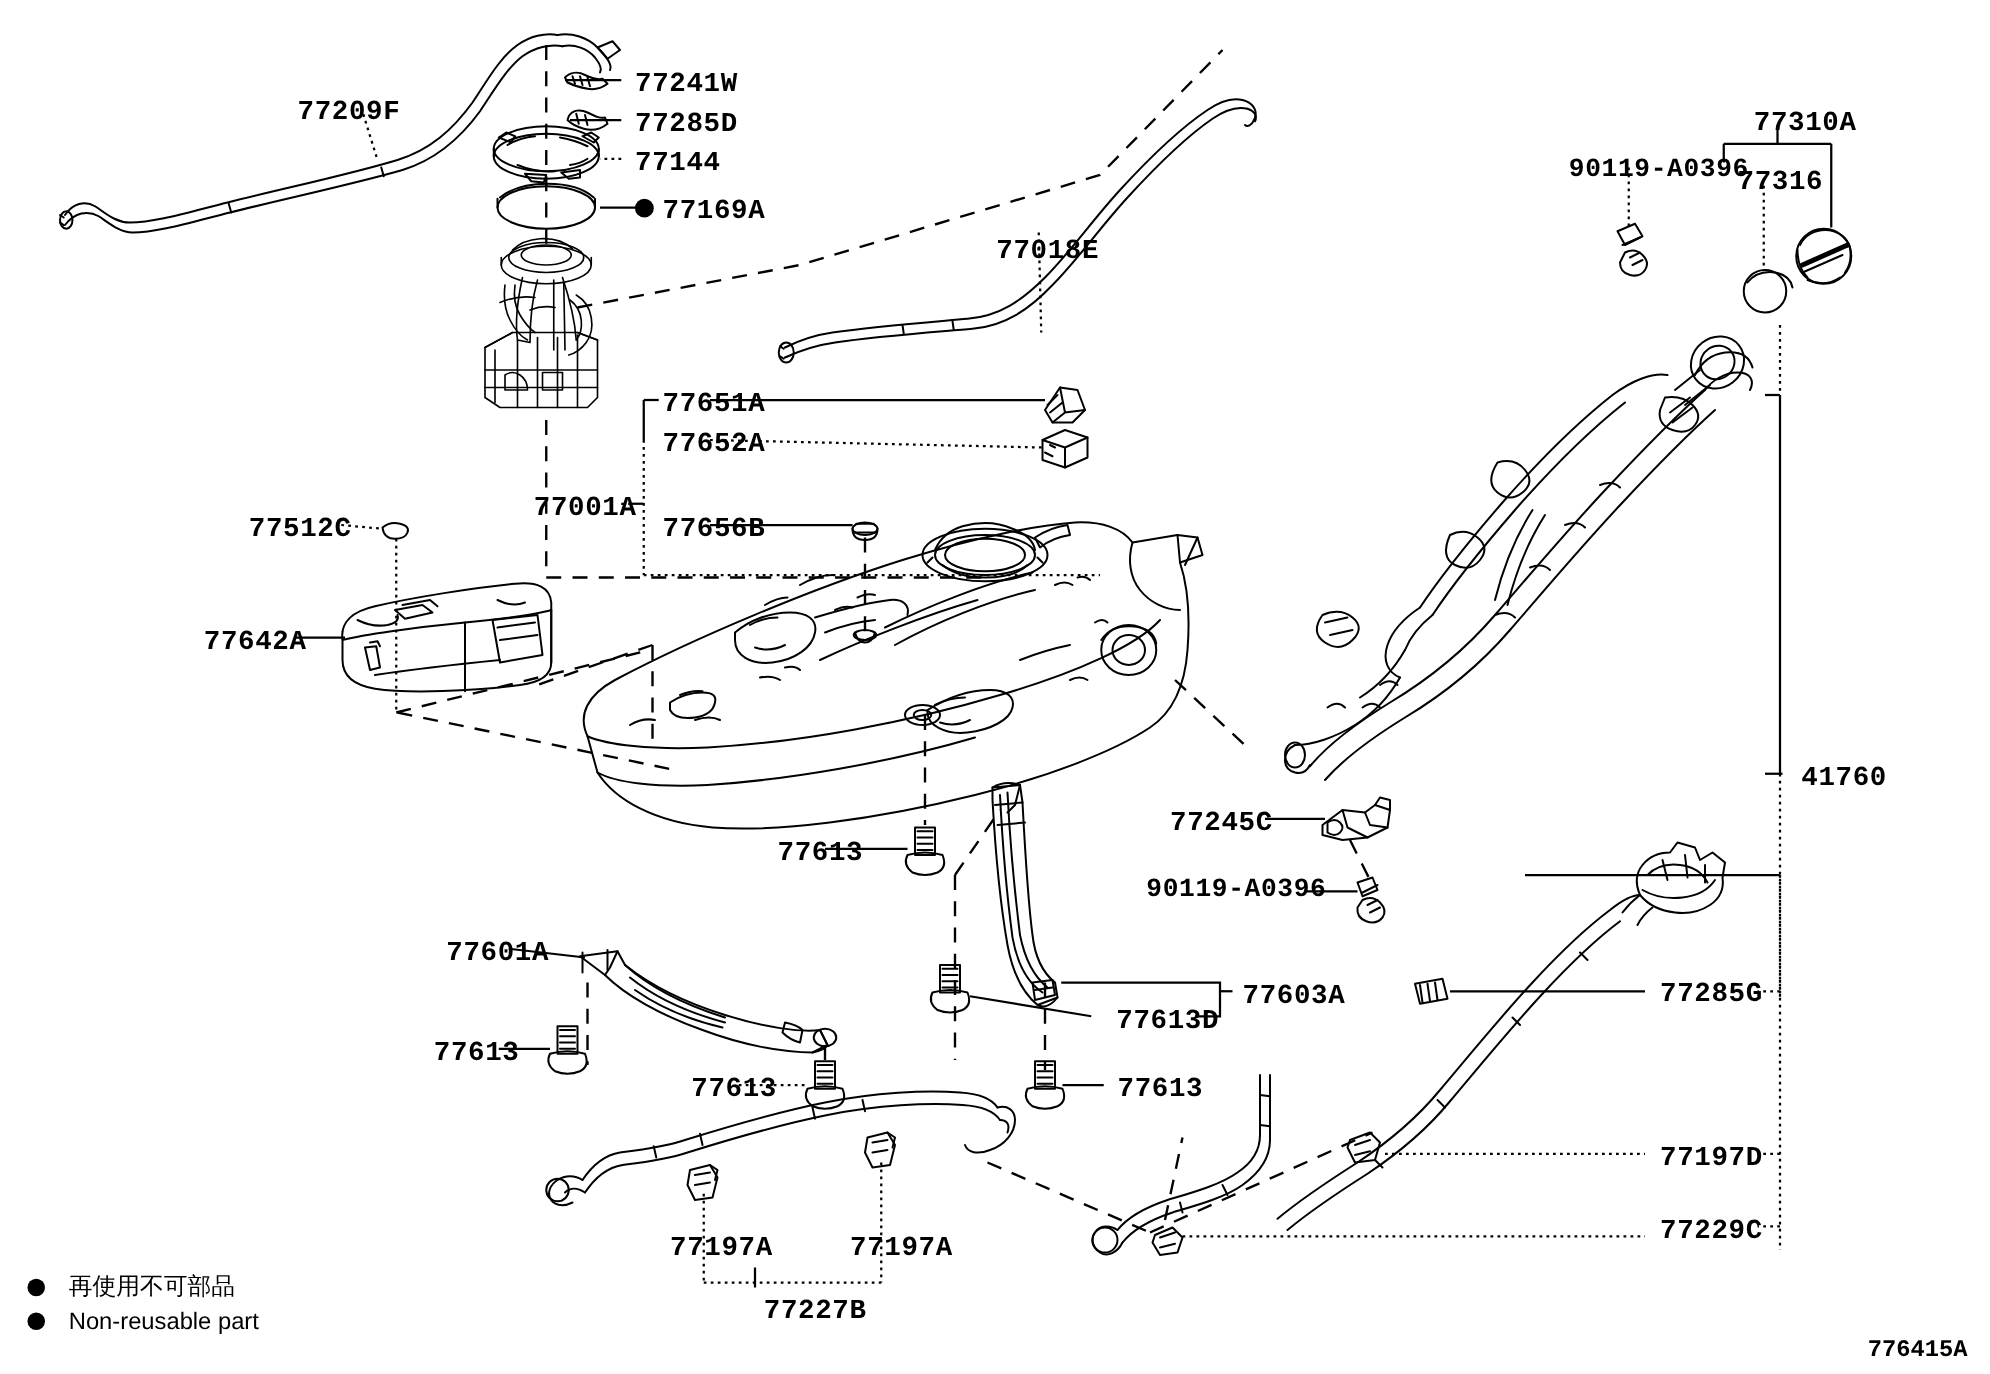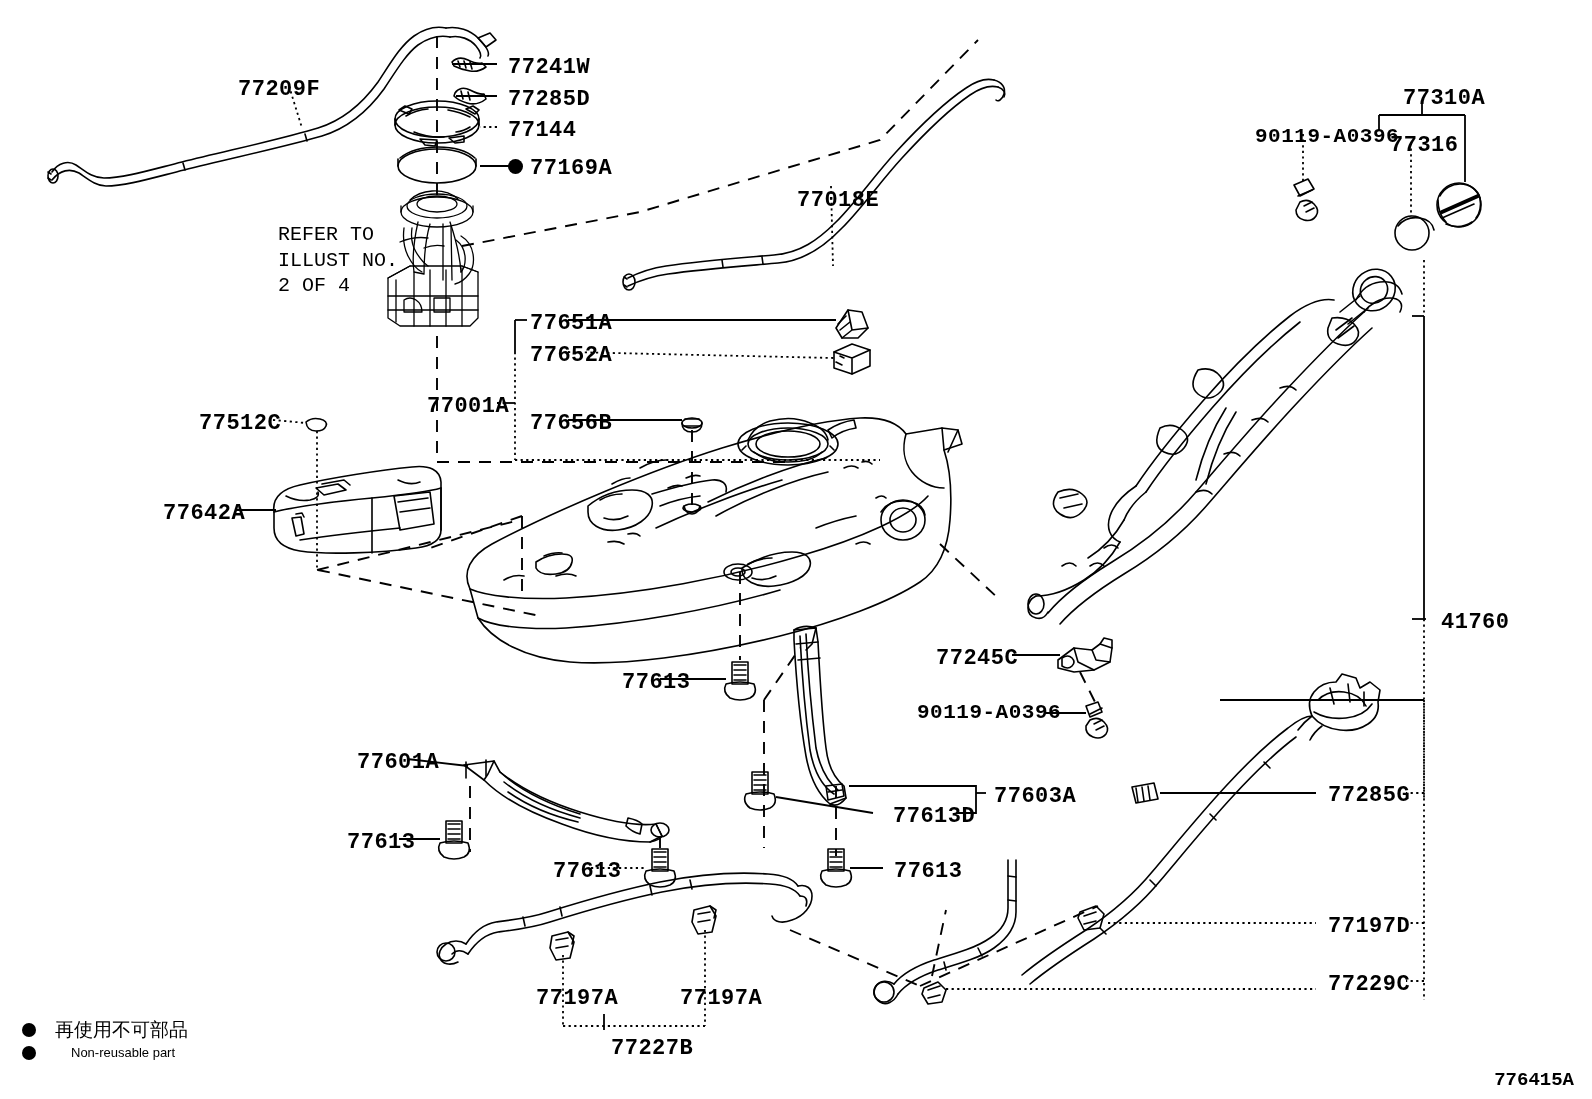--- a/index.html
+++ b/index.html
@@ -10,21 +10,21 @@
   .lbl{position:absolute;font-family:"Liberation Mono","DejaVu Sans Mono",monospace;
        font-size:22px;font-weight:700;letter-spacing:0.5px;white-space:nowrap;
        color:#000;line-height:1;}
   .lbl.sm{font-size:21px;}
   .refer{position:absolute;font-family:"Liberation Mono","DejaVu Sans Mono",monospace;
        font-size:20px;font-weight:400;line-height:1.28;white-space:pre;color:#000;}
   .legend{position:absolute;left:22px;top:1016px;font-size:19px;line-height:1.45;}
   .legend .row{display:flex;align-items:center;gap:19px;}
   .legend .dot{width:14px;height:14px;border-radius:50%;background:#000;flex:none;}
   .legend .jp{font-family:"DejaVu Sans",sans-serif;font-size:19px;}
-  .legend .en{font-family:"Liberation Sans",sans-serif;font-size:13px;margin-left:16px;}
+  .legend .en{font-family:"Liberation Sans",sans-serif;font-size:19px;}
   .diagcode{position:absolute;right:18px;bottom:8px;
        font-family:"Liberation Mono","DejaVu Sans Mono",monospace;font-size:19px;font-weight:700;}
   .bulletdot{position:absolute;width:15px;height:15px;border-radius:50%;background:#000;}
 </style>
 </head>
 <body>
 
 <div id="stage">
 
   <svg class="layer" viewBox="0 0 1592 1099">
@@ -515,23 +515,20 @@
   <div class="lbl" style="left:1328px;top:785px">77285G</div>
   <div class="lbl" style="left:347px;top:832px">77613</div>
   <div class="lbl" style="left:553px;top:861px">77613</div>
   <div class="lbl" style="left:894px;top:861px">77613</div>
   <div class="lbl" style="left:1328px;top:916px">77197D</div>
   <div class="lbl" style="left:1328px;top:974px">77229C</div>
   <div class="lbl" style="left:536px;top:988px">77197A</div>
   <div class="lbl" style="left:680px;top:988px">77197A</div>
   <div class="lbl" style="left:611px;top:1038px">77227B</div>
 
-  <div class="refer" style="left:278px;top:222px">REFER TO
-ILLUST NO.
-2 OF 4</div>
 
   <div class="legend">
     <div class="row">
       <span class="dot"></span>
       <span class="jp">再使用不可部品</span>
     </div>
     <div class="row">
       <span class="dot"></span>
       <span class="en">Non-reusable part</span>
     </div>

